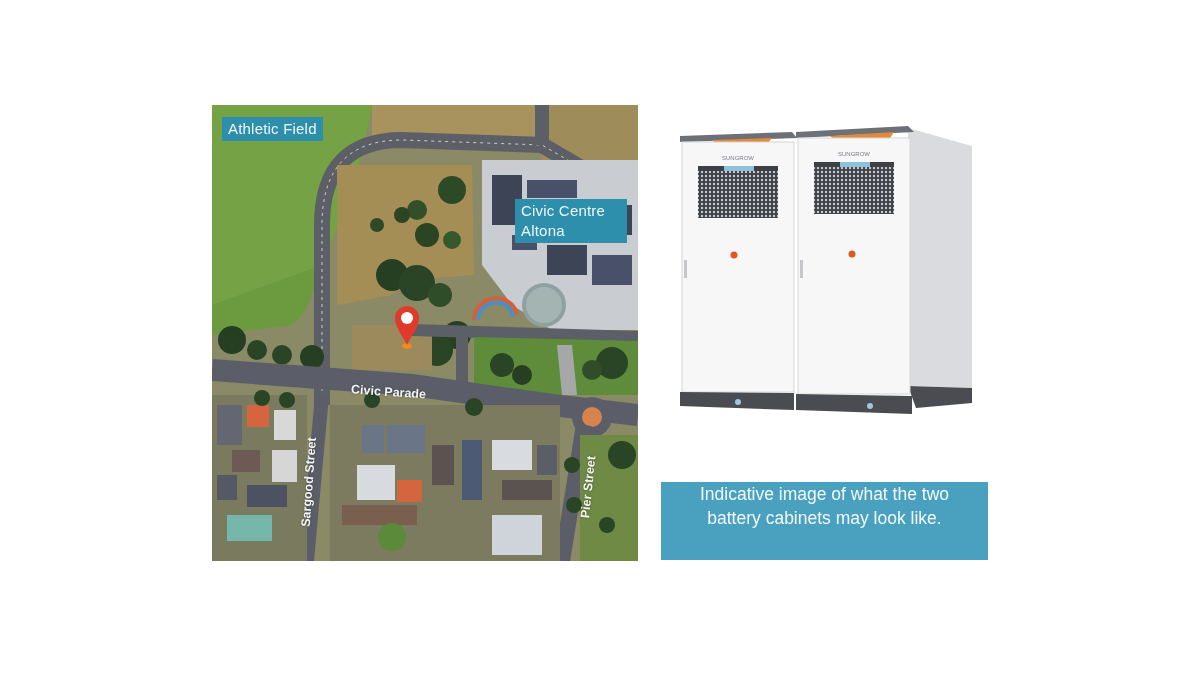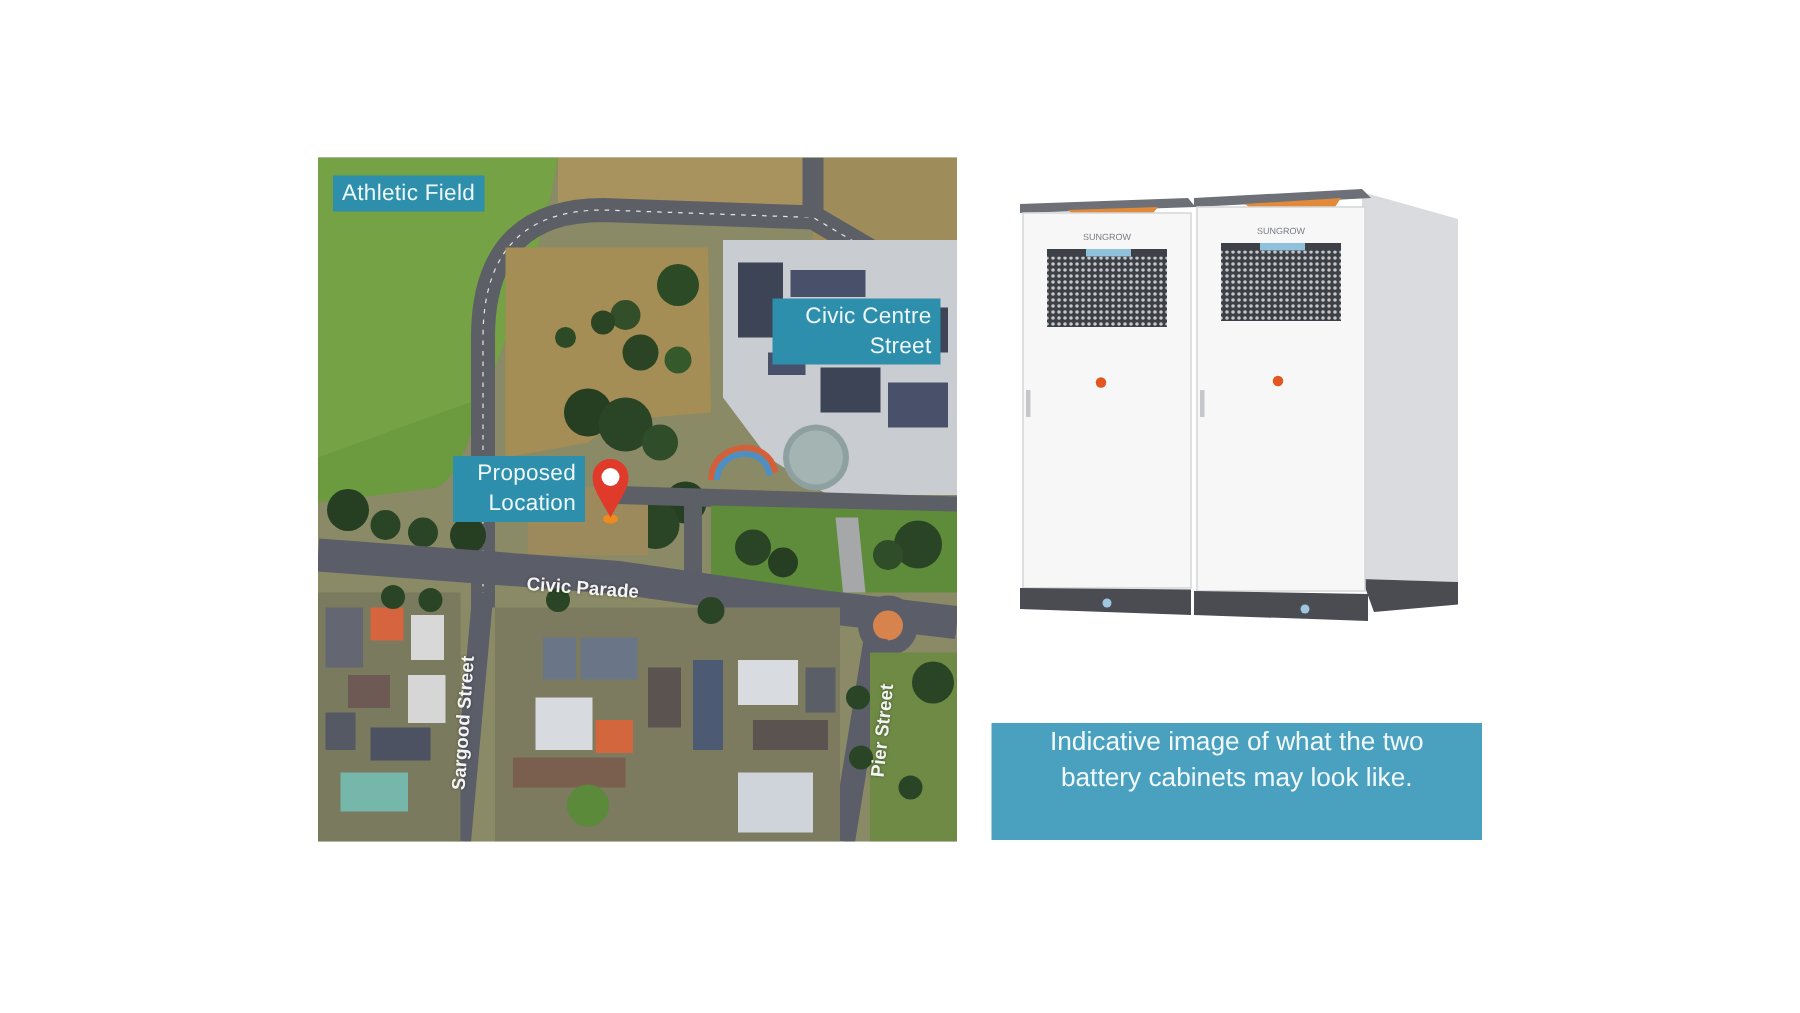--- a/index.html
+++ b/index.html
@@ -8,21 +8,21 @@
     position: relative; overflow: hidden;
     font-family: "Liberation Sans", "DejaVu Sans", sans-serif;
   }
   .map {
     position: absolute; left: 212px; top: 105px; width: 426px; height: 456px;
     overflow: hidden; background: #8a8f6a;
   }
   .map svg { position: absolute; left: 0; top: 0; }
   .map-label {
     position: absolute; background: #2d8fab; color: #eef7fa;
-    font-size: 15px; line-height: 20px; padding: 2px 6px; text-align: right;
+    font-size: 15px; line-height: 20px; padding: 2px 6px; text-align: left;
     letter-spacing: 0.2px;
   }
   .street {
     position: absolute; color: #f4f4f4; font-weight: bold; font-size: 12.5px;
     text-shadow: 0 0 2px rgba(0,0,0,0.45); white-space: nowrap;
   }
   .pin { position: absolute; left: 392px; top: 303px; width: 30px; height: 48px; }
   .cabinets { position: absolute; left: 672px; top: 118px; width: 312px; height: 300px; }
   .caption {
     position: absolute; left: 661px; top: 482px; width: 327px; height: 78px;
@@ -134,27 +134,23 @@
     <circle cx="50" cy="293" r="8" fill="#2a4525"></circle>
     <circle cx="75" cy="295" r="8" fill="#2a4525"></circle>
     <circle cx="160" cy="295" r="8" fill="#2a4525"></circle>
     <circle cx="262" cy="302" r="9" fill="#2a4525"></circle>
   </svg>
 
   <div class="map-label" style="left:10px; top:12px;">Athletic Field</div>
 
   <div class="map-label" style="left:303px; top:94px; width:100px;">
     <div>Civic Centre</div>
-    <div>Street</div>
+    <div>Altona</div>
   </div>
 
-  <div class="map-label" style="left:90px; top:199px; width:76px;">
-    <div>Proposed</div>
-    <div>Location</div>
-  </div>
 
   <div class="street" style="left:139px; top:280px; transform:rotate(4deg);">Civic Parade</div>
   <div class="street" style="left:52px; top:370px; transform:rotate(-86deg);">Sargood Street</div>
   <div class="street" style="left:345px; top:375px; transform:rotate(-84deg);">Pier Street</div>
 </div>
 
 <svg class="pin" viewBox="0 0 30 48">
   <ellipse cx="15" cy="43" rx="5" ry="3" fill="#f08a1c"></ellipse>
   <path d="M15 42 C10 32 3 24 3 15 A12 12 0 0 1 27 15 C27 24 20 32 15 42 Z" fill="#e03a2a"></path>
   <circle cx="15" cy="15" r="6" fill="#ffffff"></circle>

